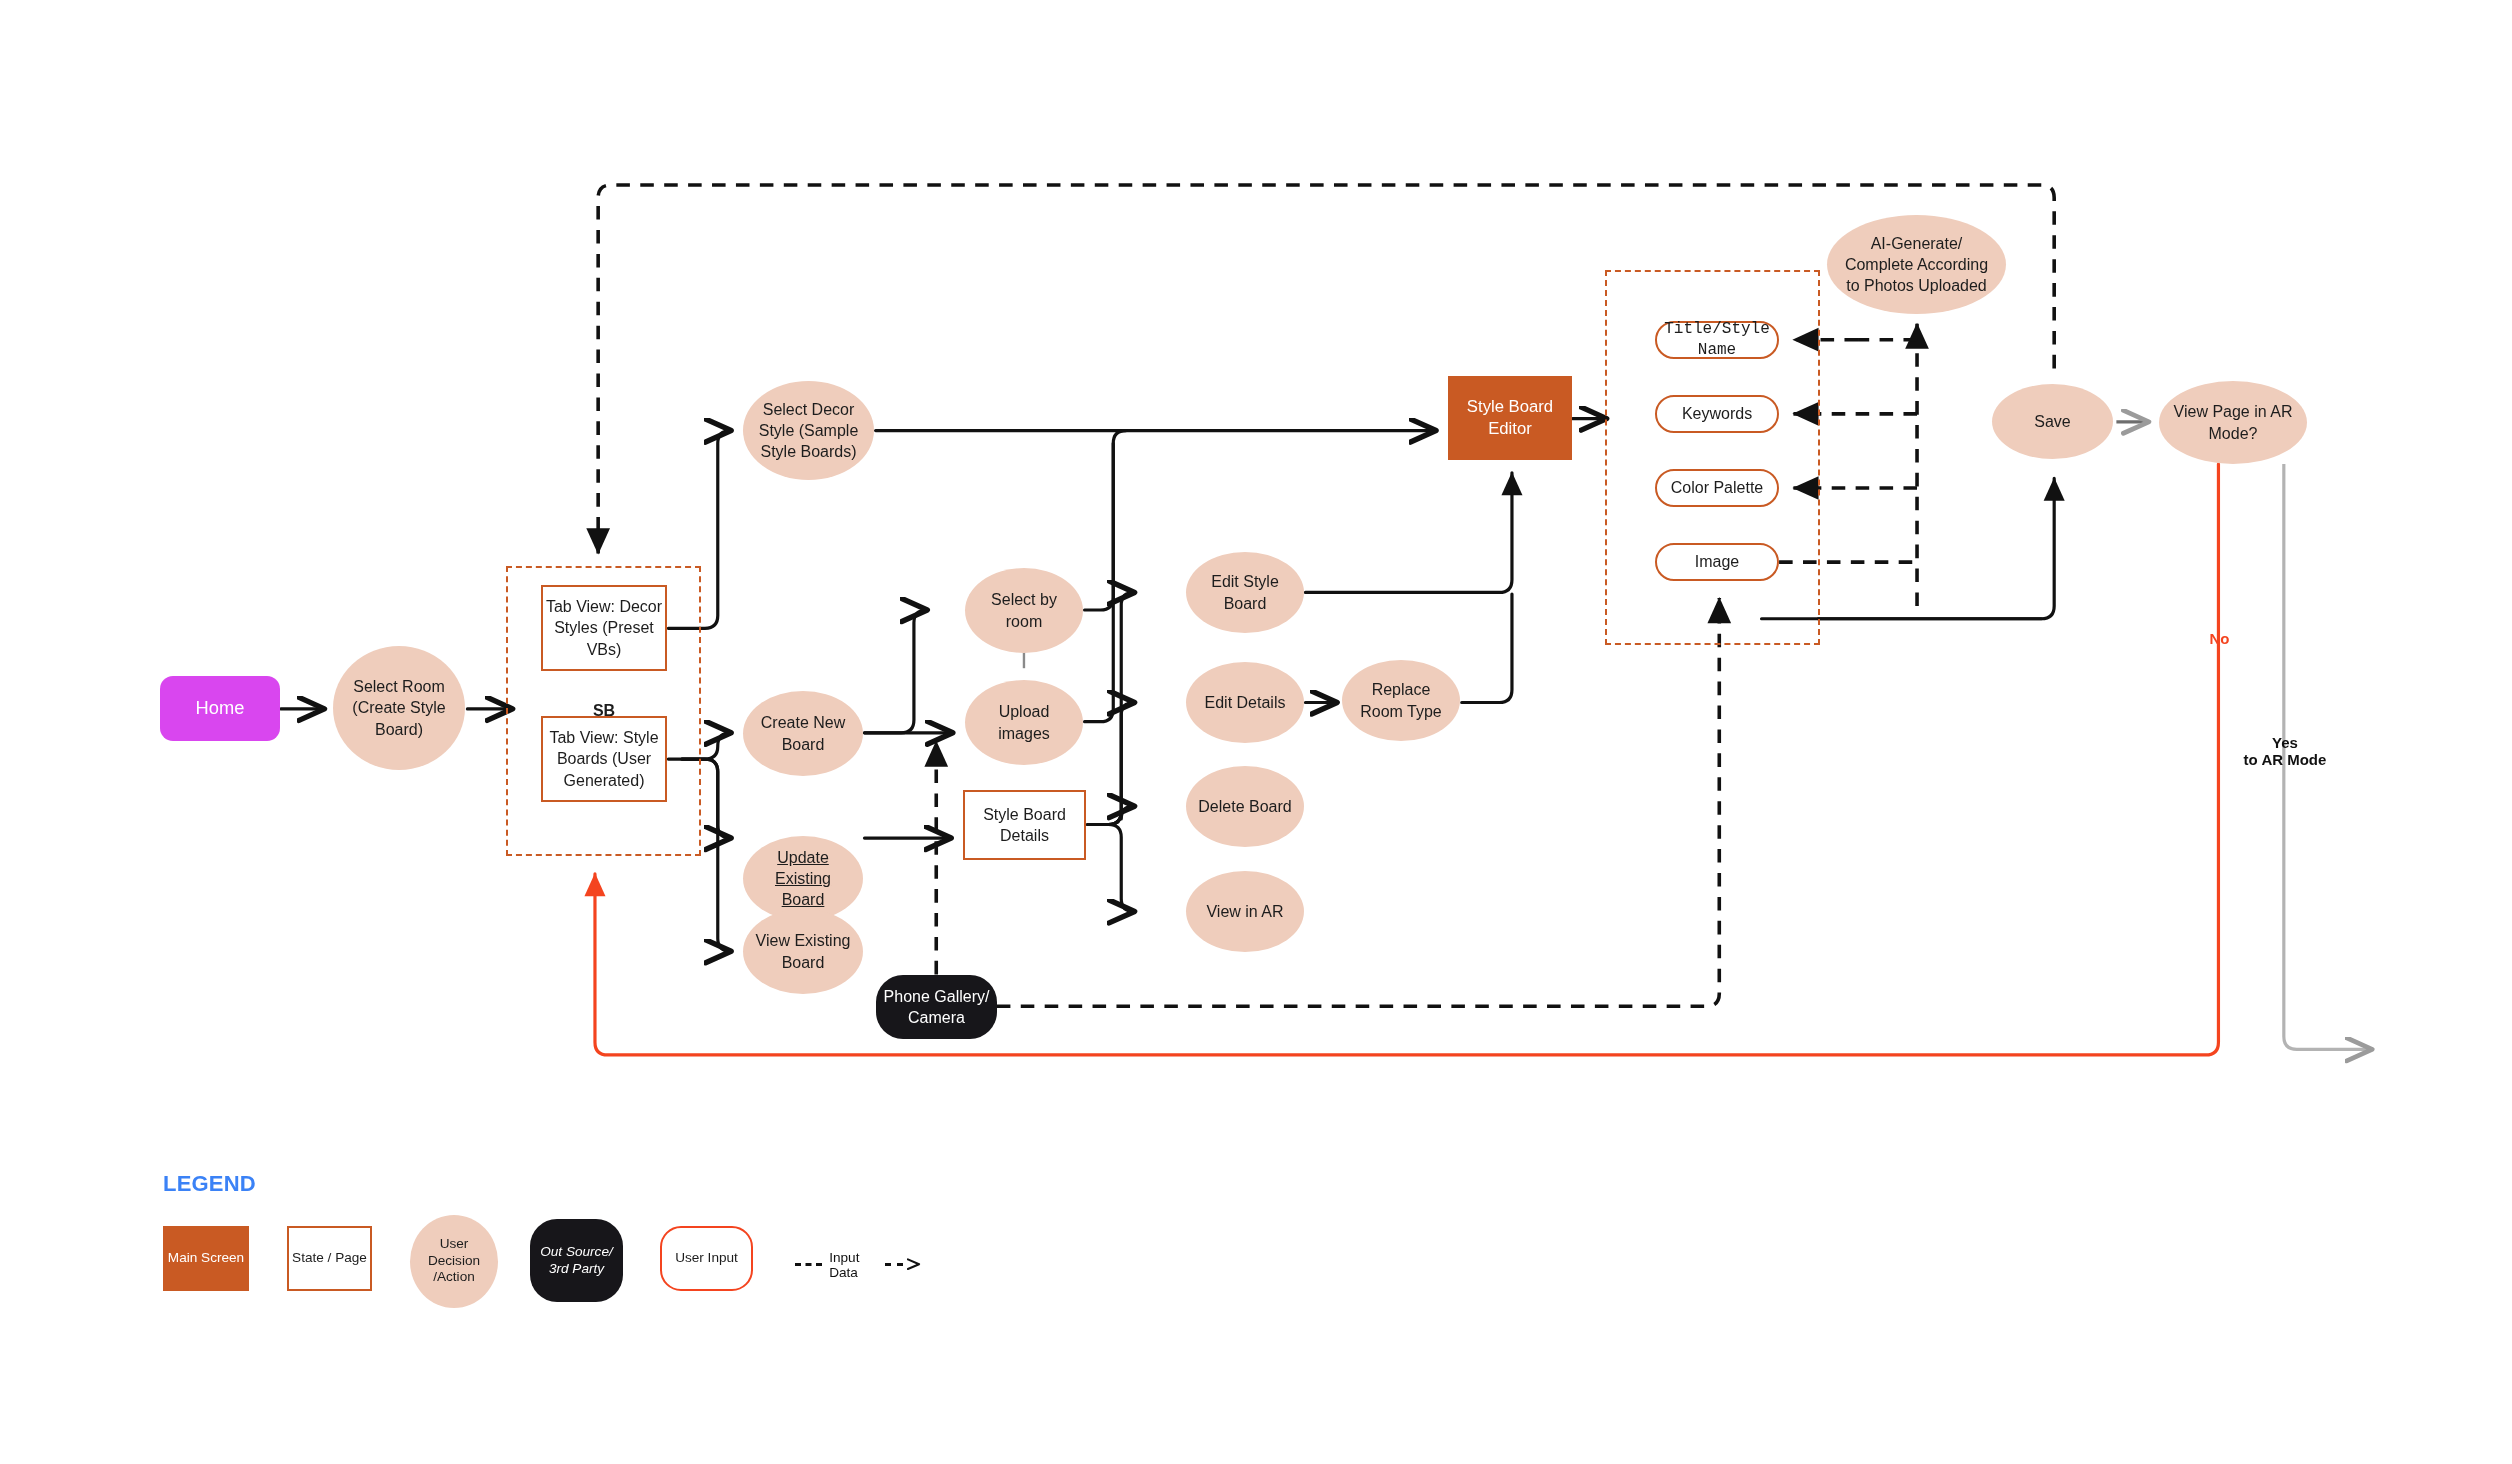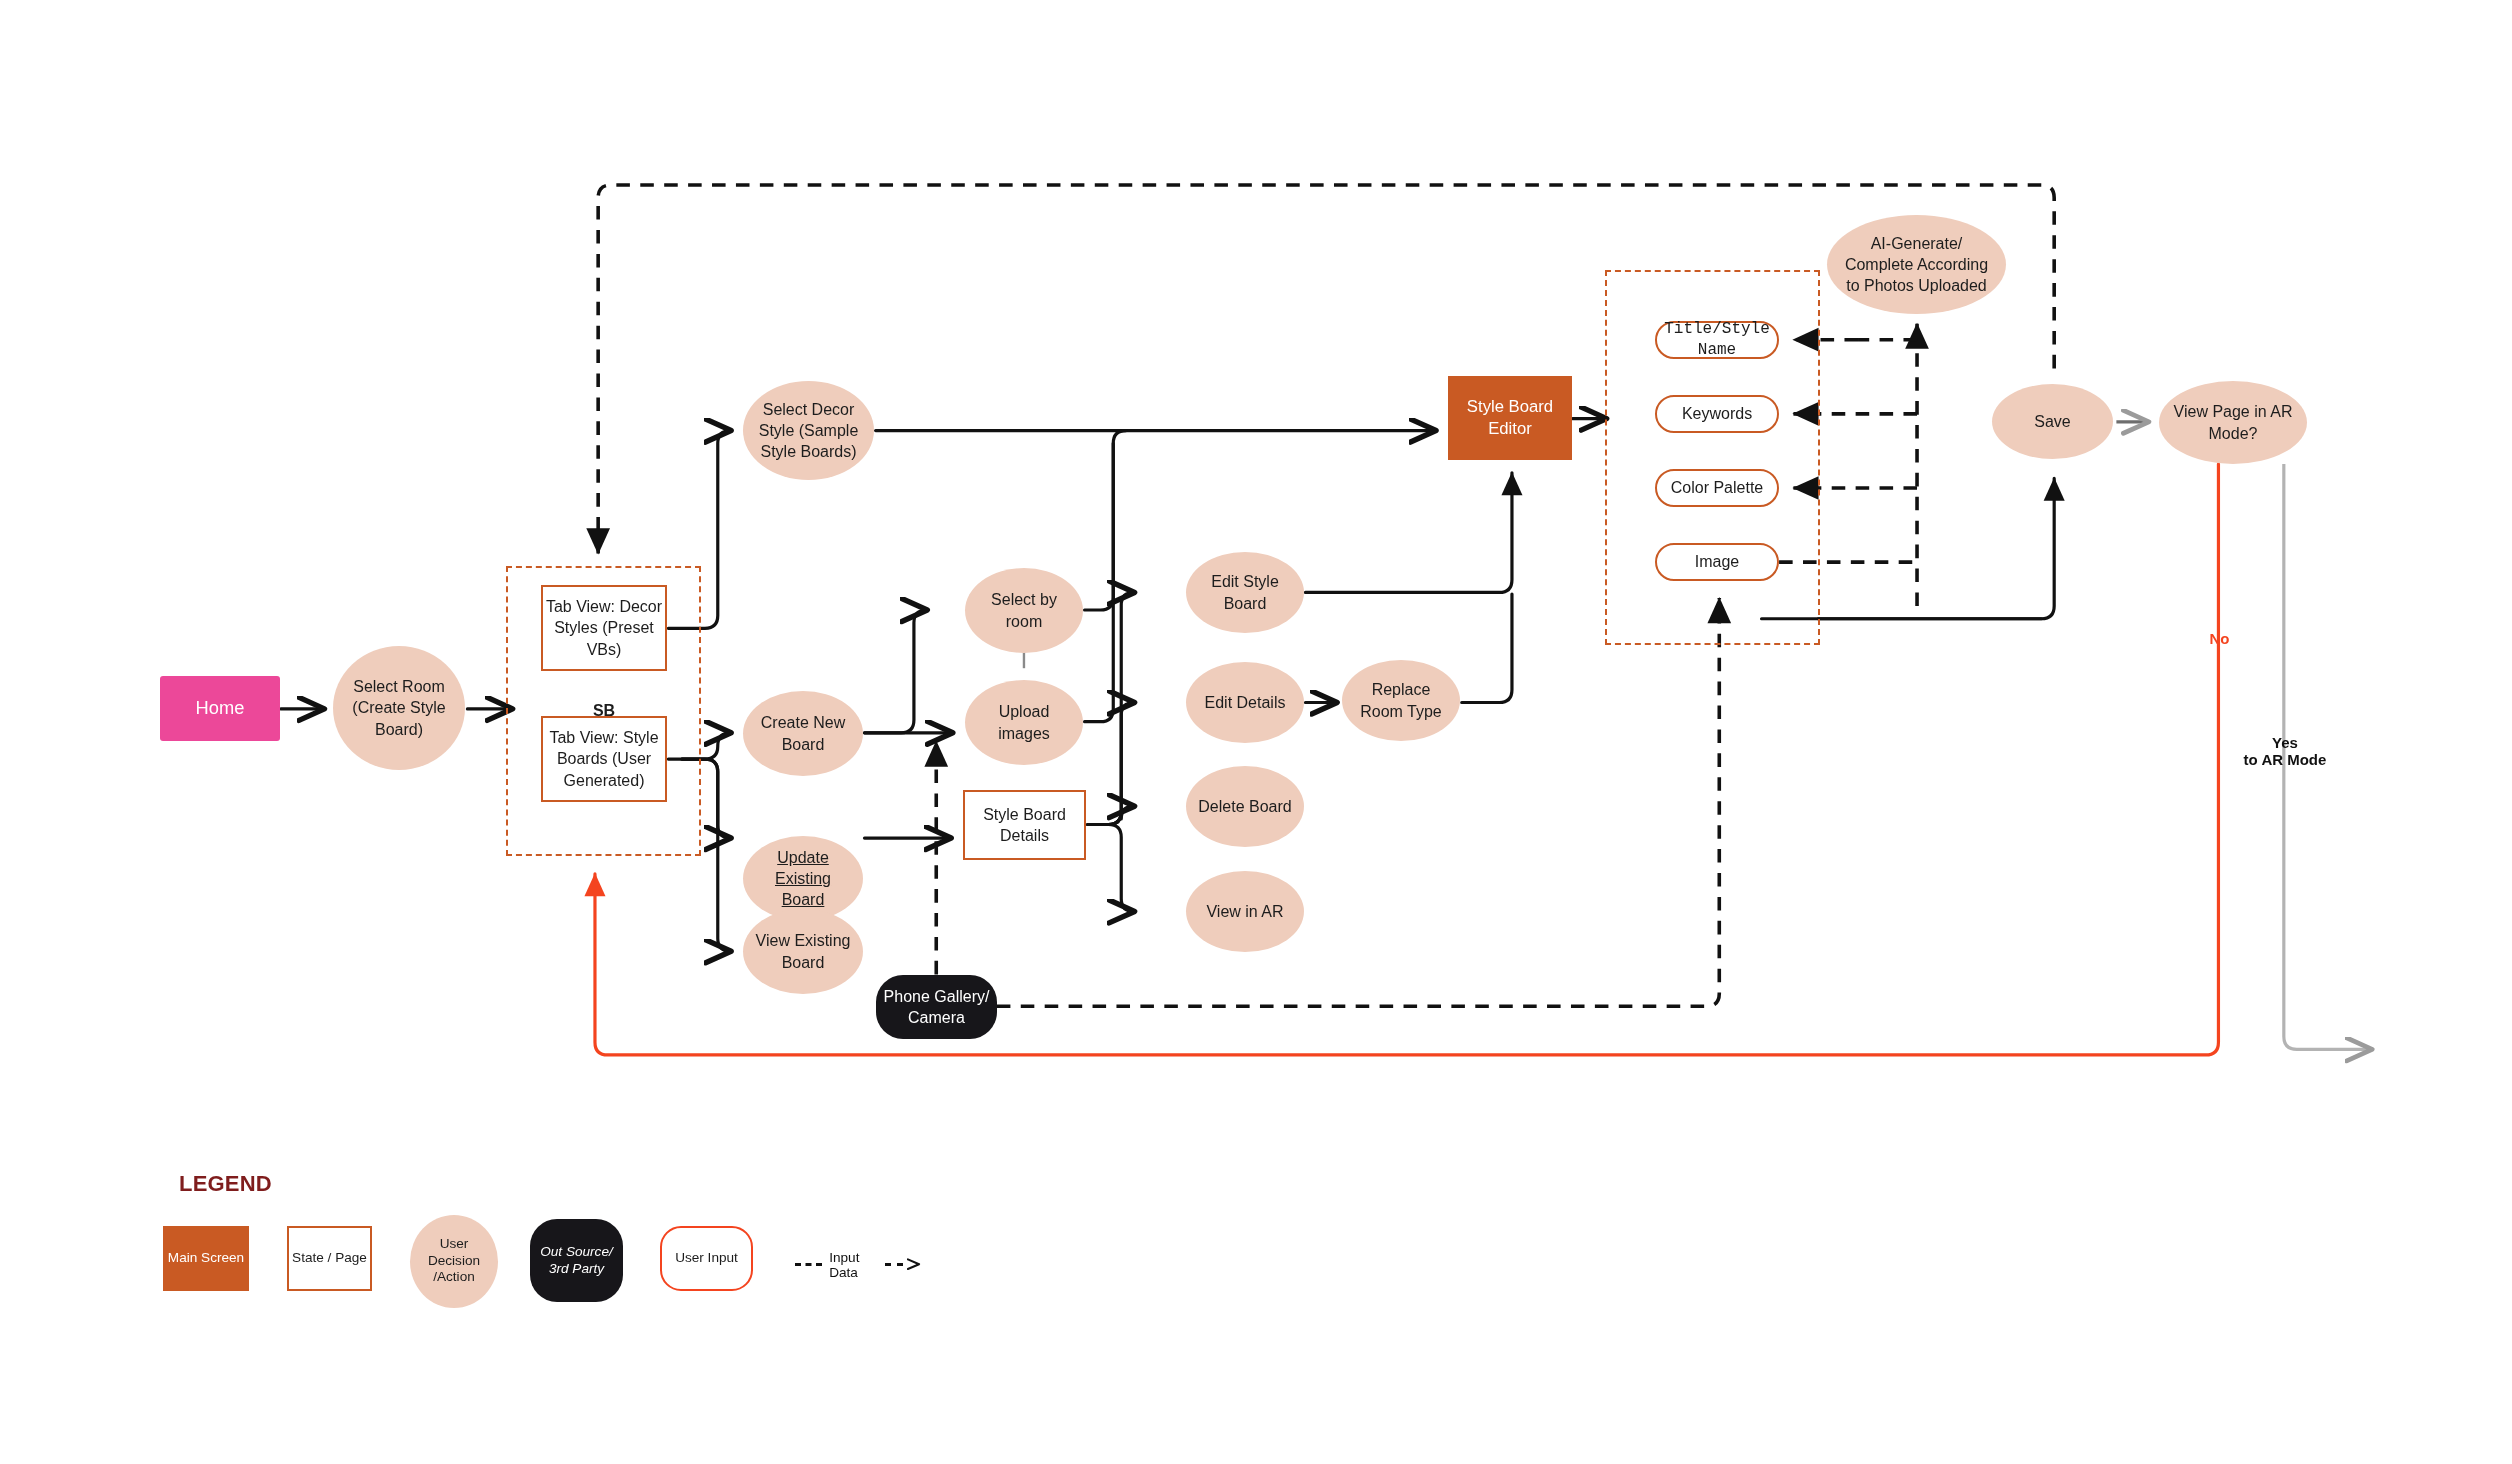--- a/index.html
+++ b/index.html
@@ -6,38 +6,38 @@
   body{width:2512px;height:1464px;font-family:"Liberation Sans",sans-serif;}
   #stage{position:relative;width:2512px;height:1464px;overflow:hidden;background:#fff;}
   #wires{position:absolute;left:0;top:0;width:2512px;height:1464px;}
 
   .node{position:absolute;display:flex;align-items:center;justify-content:center;text-align:center;box-sizing:border-box;}
   .node .lbl{display:block;line-height:1.32;white-space:pre-line;}
 
   
   .n-main{background:#C95A23;color:#ffffff;font-size:16.7px;}
   
-  .n-home{background:#ec4899;color:#ffffff;border-radius:3px;font-size:18.3px;}
+  .n-home{background:#d946ef;color:#ffffff;border-radius:13px;font-size:18.3px;}
   
   .n-ellipse{background:#EFCDBC;color:#1d1d1d;border-radius:50%;font-size:16px;}
   
   .n-state{background:#ffffff;color:#1d1d1d;border:2.4px solid #C95A23;font-size:16px;}
   
   .n-input{background:#ffffff;color:#1d1d1d;border:2.4px solid #C95A23;border-radius:21px;font-size:16px;}
   
   .n-third{background:#17161a;color:#ffffff;border-radius:27px;font-size:16px;align-items:center;}
 
   
   .grp{position:absolute;border:2.4px dashed #C95A23;box-sizing:border-box;}
 
   .free-label{position:absolute;color:#1d1d1d;font-weight:bold;}
 
   
   #legend{position:absolute;left:163px;top:1171px;}
-  #legend .lg-title{font-size:22px;font-weight:bold;letter-spacing:0.2px;color:#7f1d1d;margin-left:16px;}
+  #legend .lg-title{font-size:22px;font-weight:bold;letter-spacing:0.2px;color:#3b82f6;}
   #legend .lg-row{position:relative;height:96px;margin-top:17.5px;}
   .lg-item{position:absolute;display:flex;align-items:center;justify-content:center;text-align:center;box-sizing:border-box;font-size:13.6px;line-height:1.25;}
   .lg-dash{position:absolute;display:flex;align-items:center;gap:7.2px;font-size:13.6px;color:#111;}
   .lg-seg{display:inline-block;width:35px;height:0;border-top:3.2px dashed #111;}
   .lg-seg2{display:inline-block;width:24px;height:0;border-top:3.2px dashed #111;}
 </style>
 </head>
 <body>
 
 <div id="stage">

